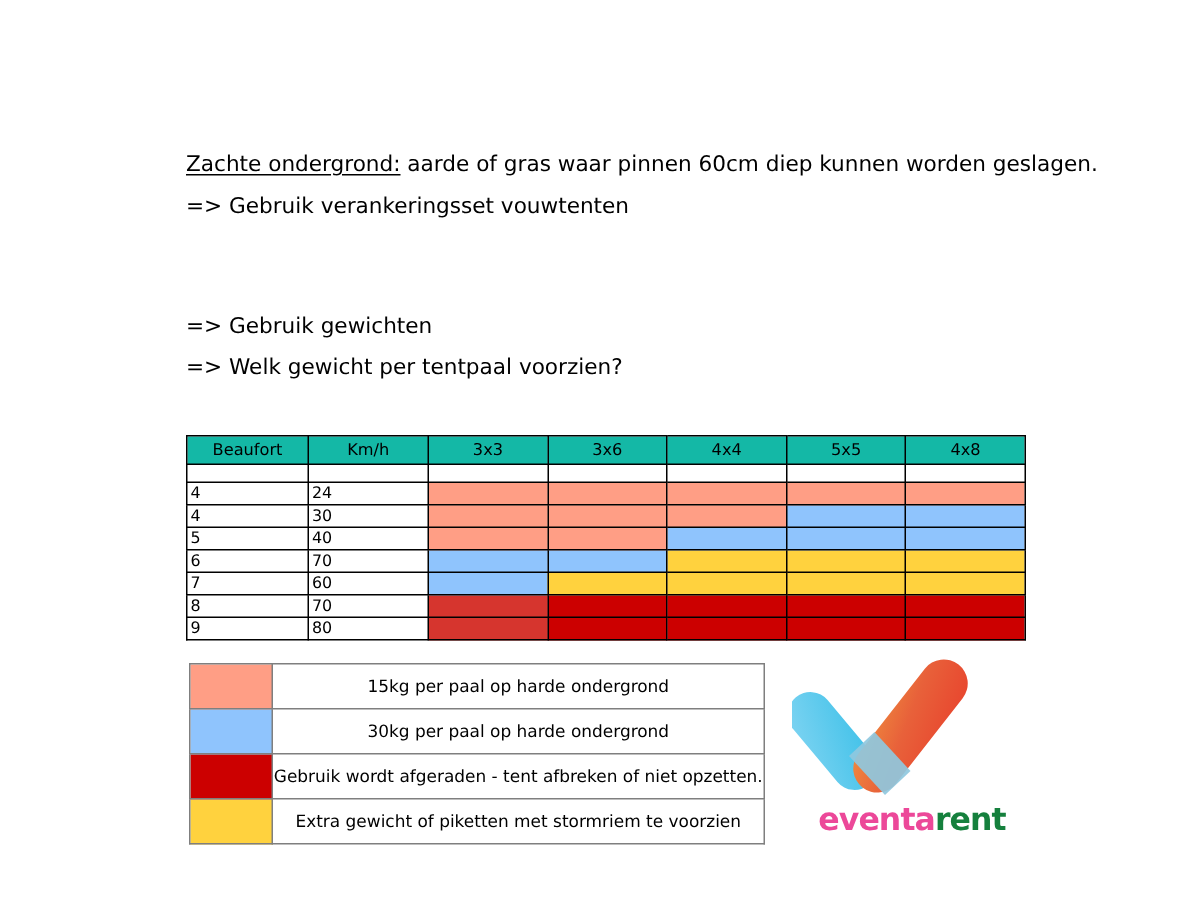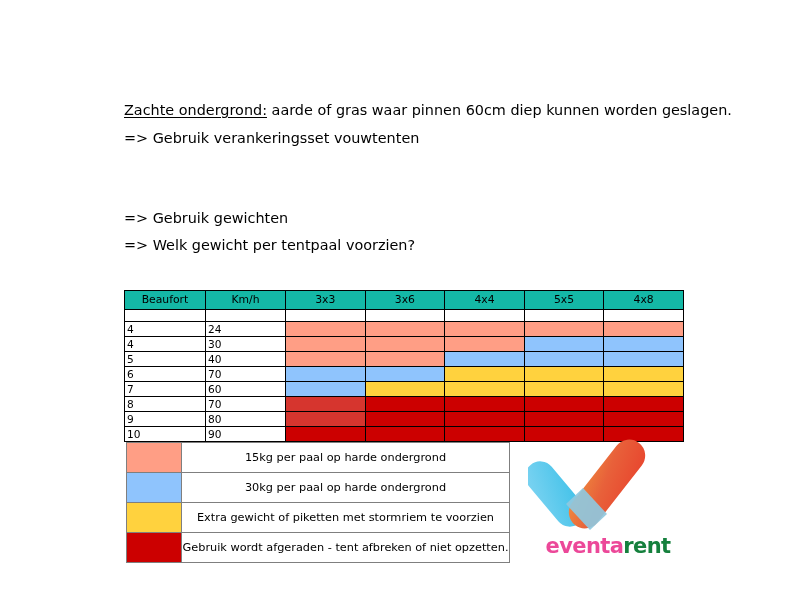--- a/index.html
+++ b/index.html
@@ -240,49 +240,40 @@
         </tr>
         <tr>
           <td class="label">9</td>
           <td class="label">80</td>
           <td class="sw-red-soft"></td>
           <td class="sw-red"></td>
           <td class="sw-red"></td>
           <td class="sw-red"></td>
           <td class="sw-red"></td>
         </tr>
-        <tr>
-          <td class="label">10</td>
-          <td class="label">90</td>
-          <td class="sw-red"></td>
-          <td class="sw-red"></td>
-          <td class="sw-red"></td>
-          <td class="sw-red"></td>
-          <td class="sw-red"></td>
-        </tr>
       </tbody>
   </table>
 
   <table id="legend">
     <tbody id="legend-body">
         <tr>
           <td class="swatch sw-salmon"></td>
           <td class="legend-text">15kg per paal op harde ondergrond</td>
         </tr>
         <tr>
           <td class="swatch sw-blue"></td>
           <td class="legend-text">30kg per paal op harde ondergrond</td>
         </tr>
         <tr>
+          <td class="swatch sw-red"></td>
+          <td class="legend-text">Gebruik wordt afgeraden - tent afbreken of niet opzetten.</td>
+        </tr>
+        <tr>
           <td class="swatch sw-yellow"></td>
           <td class="legend-text">Extra gewicht of piketten met stormriem te voorzien</td>
-        </tr>
-        <tr>
-          <td class="swatch sw-red"></td>
-          <td class="legend-text">Gebruik wordt afgeraden - tent afbreken of niet opzetten.</td>
         </tr>
       </tbody>
   </table>
 
   <div id="logo">
     <svg id="logo-mark" viewBox="0 0 160 96">
       <defs>
         <linearGradient id="grad-blue" x1="0" y1="0" x2="1" y2="1">
           <stop offset="0%" stop-color="#7fd4f2"></stop>
           <stop offset="100%" stop-color="#3cc0e8"></stop>

